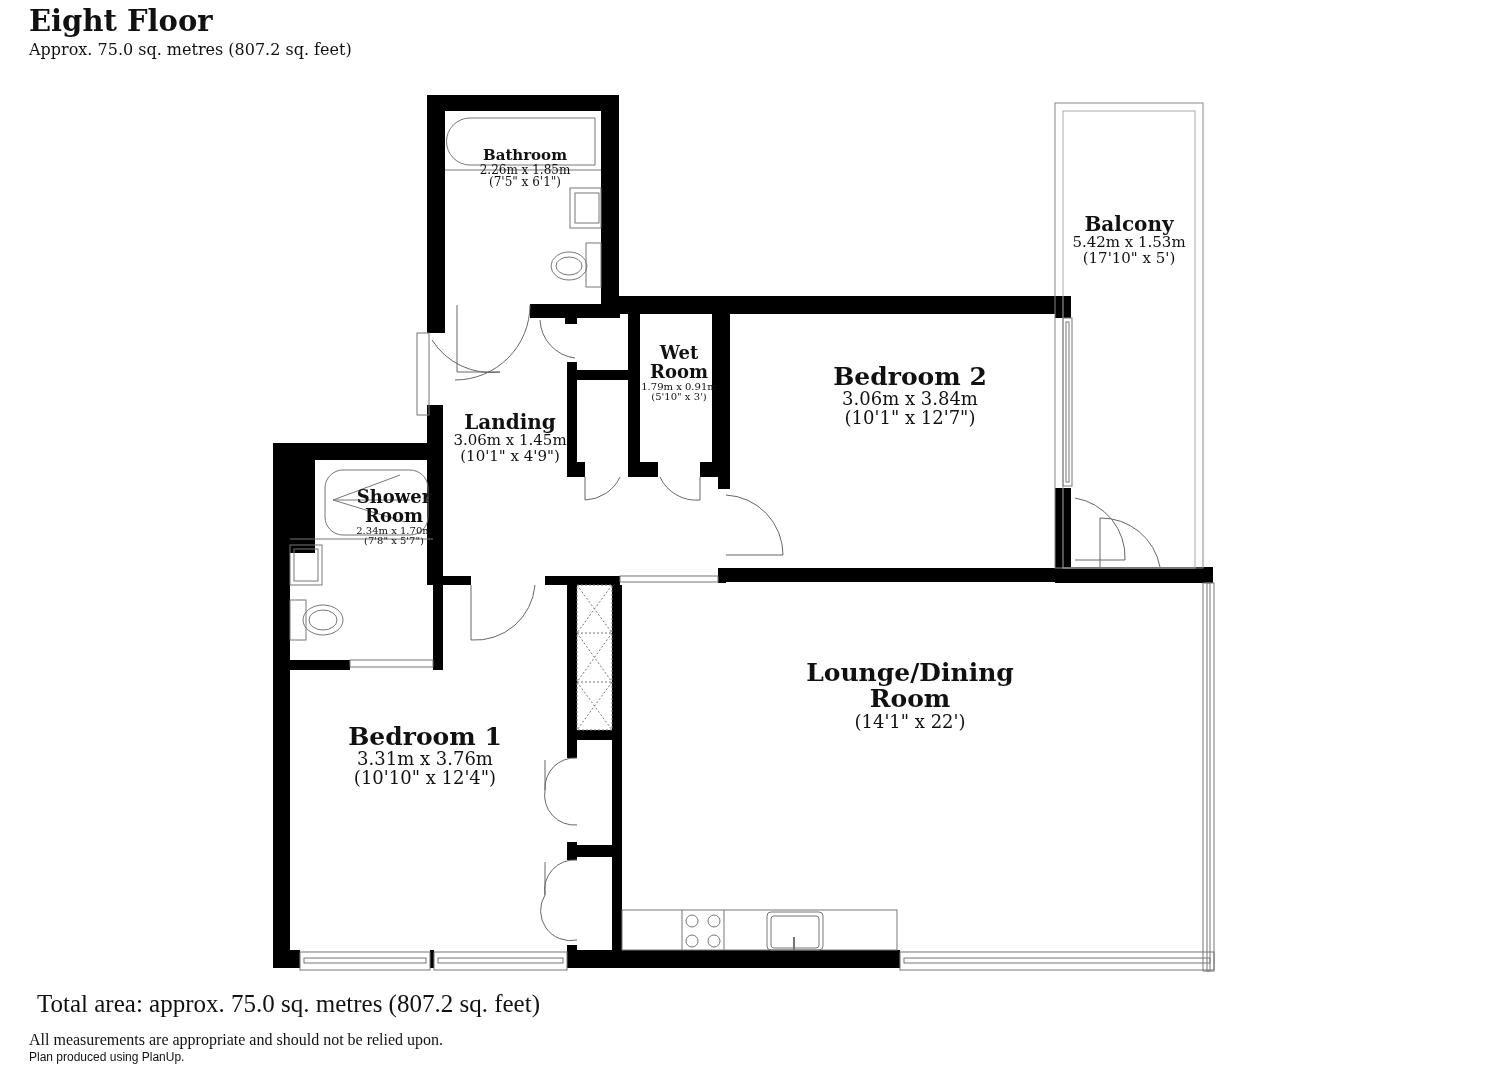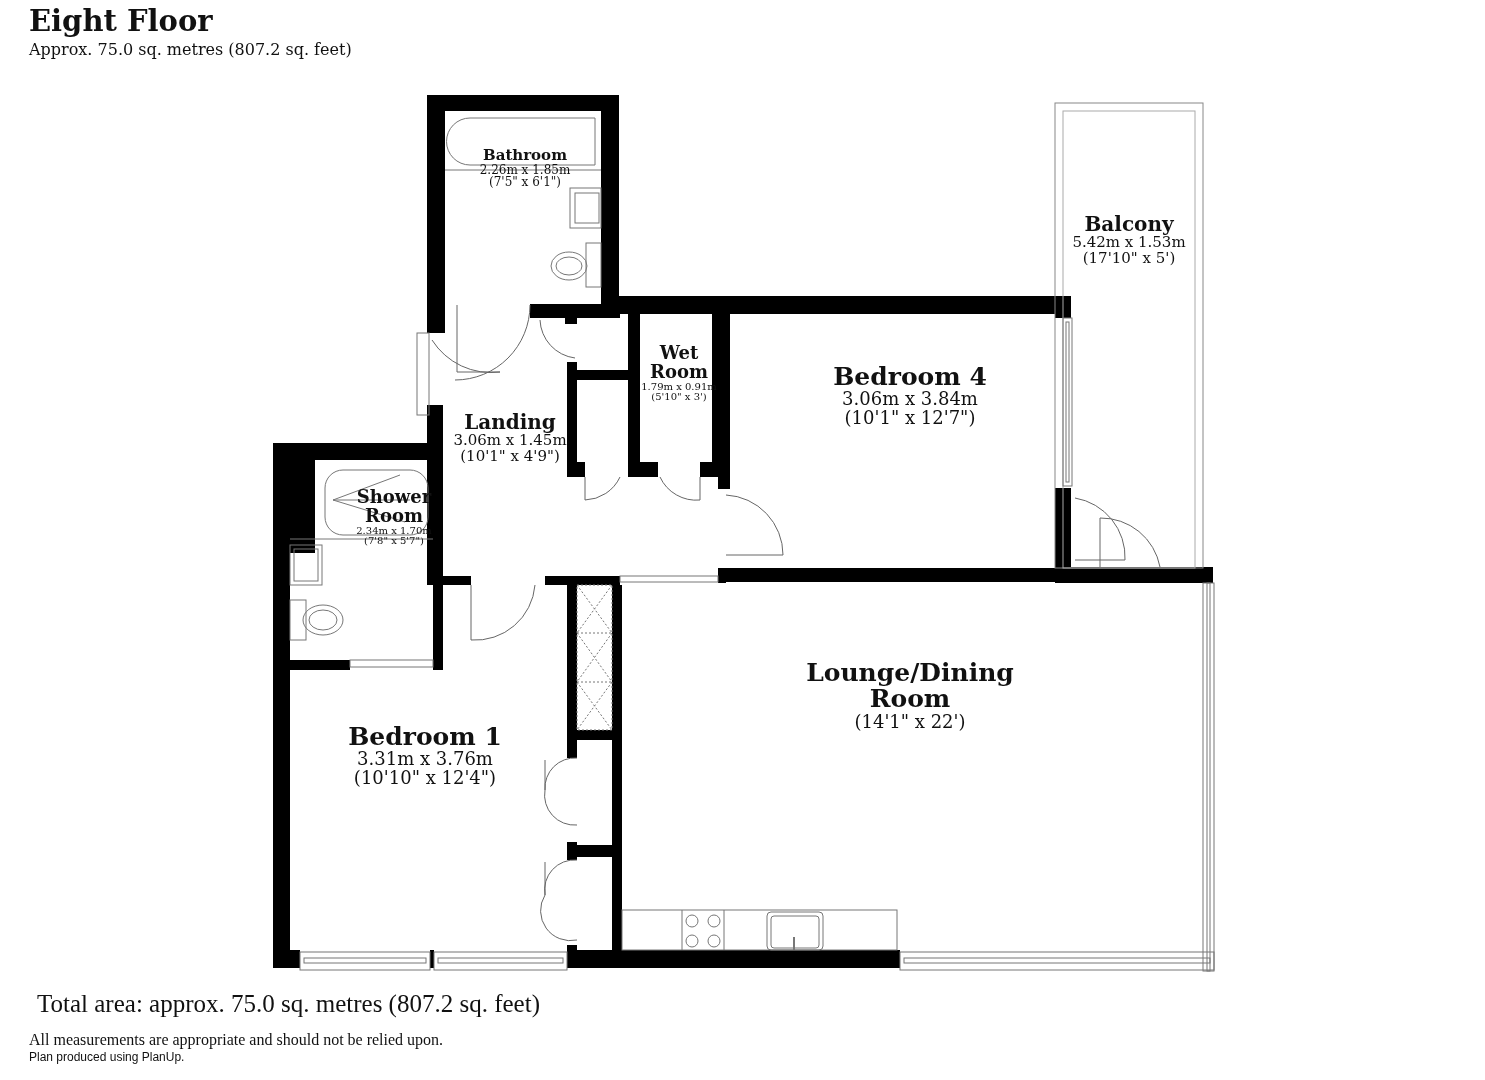--- a/index.html
+++ b/index.html
@@ -179,21 +179,21 @@
 </div>
 
 <div class="room r-xs" style="left:640px; top:344px; width:78px;">
   <div class="nm">Wet</div>
   <div class="nm">Room</div>
   <div class="dim">1.79m x 0.91m</div>
   <div class="dim">(5'10" x 3')</div>
 </div>
 
 <div class="room r-lg" style="left:760px; top:364px; width:300px;">
-  <div class="nm">Bedroom 4</div>
+  <div class="nm">Bedroom 2</div>
   <div class="dim">3.06m x 3.84m</div>
   <div class="dim">(10'1" x 12'7")</div>
 </div>
 
 <div class="room r-md" style="left:430px; top:412px; width:160px;">
   <div class="nm">Landing</div>
   <div class="dim">3.06m x 1.45m</div>
   <div class="dim">(10'1" x 4'9")</div>
 </div>
 

